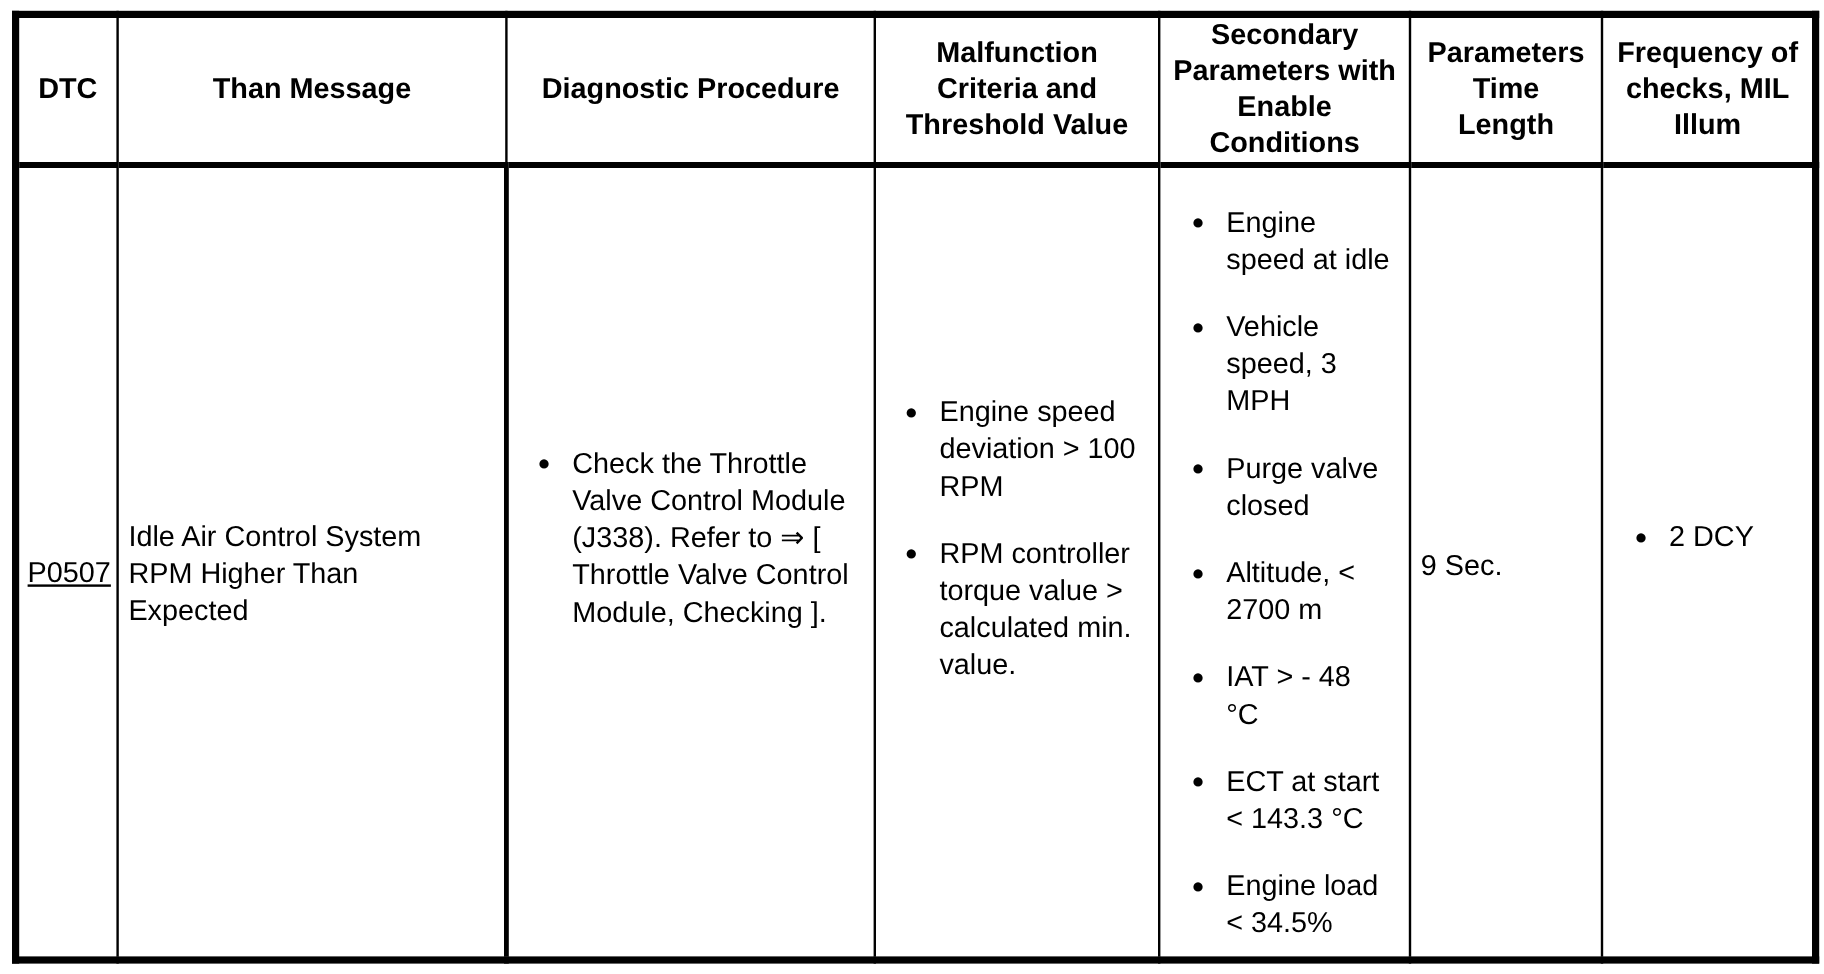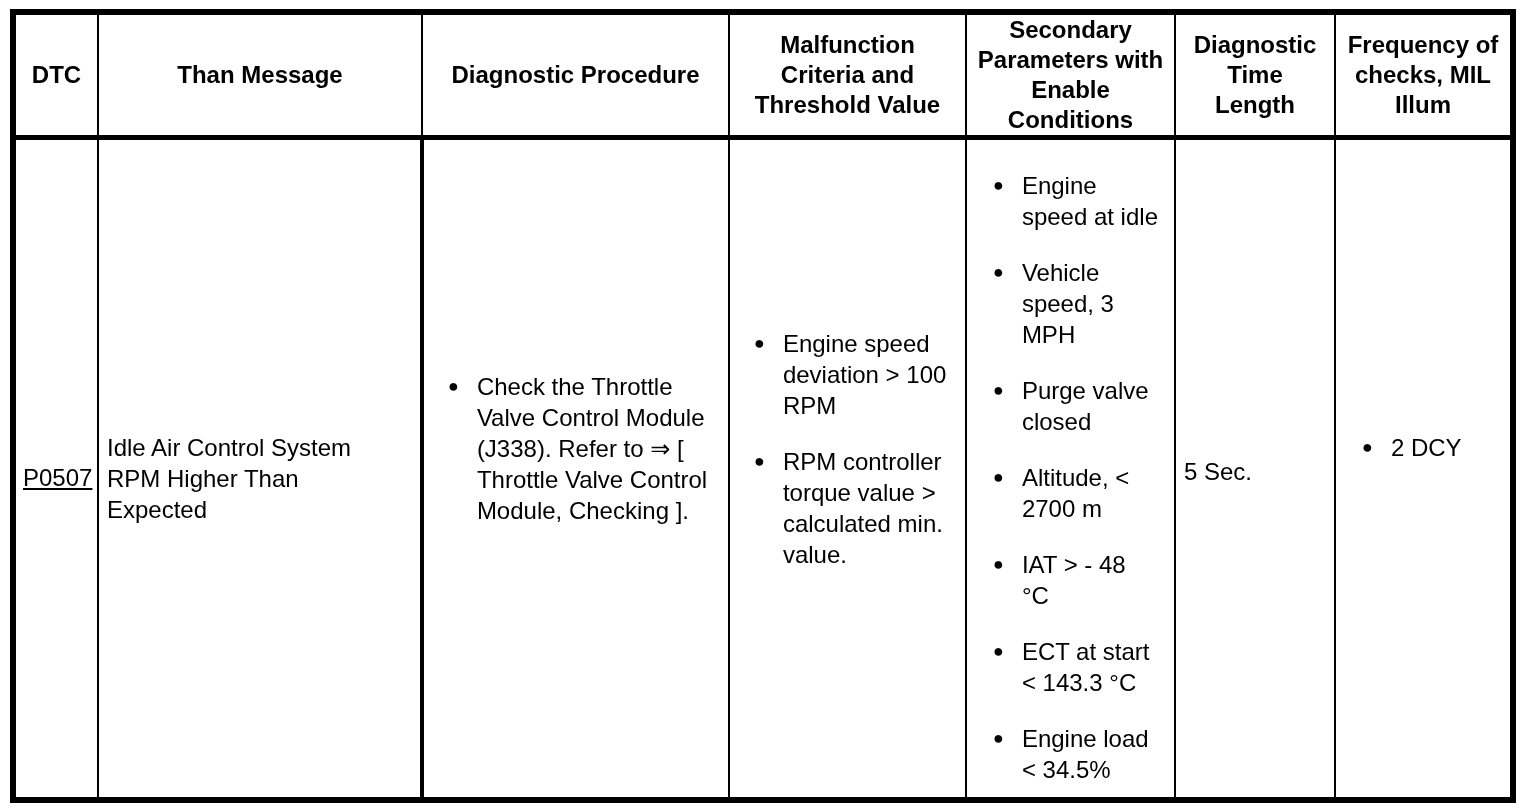--- a/index.html
+++ b/index.html
@@ -92,21 +92,21 @@
         <th>DTC</th>
         <th>Than Message</th>
         <th>Diagnostic Procedure</th>
         <th>Malfunction
 Criteria and
 Threshold Value</th>
         <th>Secondary
 Parameters with
 Enable
 Conditions</th>
-        <th>Diagnostic
+        <th>Parameters
 Time
 Length</th>
         <th>Frequency of
 checks, MIL
 Illum</th>
       </tr>
     </thead>
     <tbody>
       <tr>
         <td class="cell-dtc">P0507</td>
@@ -180,21 +180,21 @@
 &lt; 143.3 °C</span>
             </li>
             <li>
               <span class="bullet">●</span>
               <span class="pre">Engine load
 &lt; 34.5%</span>
             </li>
           </ul>
         </td>
 
-        <td class="cell-monitoring">5 Sec.</td>
+        <td class="cell-monitoring">9 Sec.</td>
 
         <td class="cell-frequency">
           <ul class="bullets">
             <li>
               <span class="bullet">●</span>
               <span class="pre">2 DCY</span>
             </li>
           </ul>
         </td>
       </tr>

